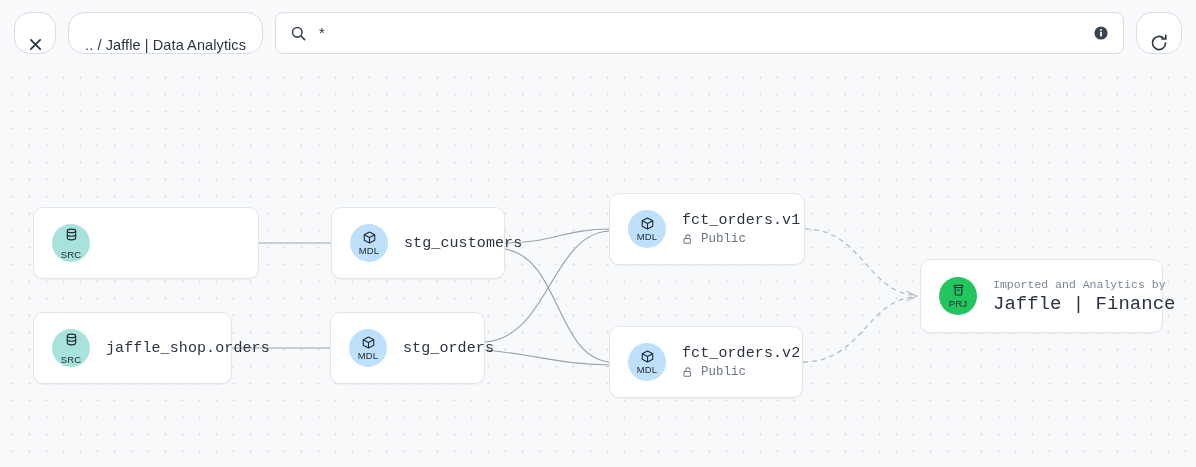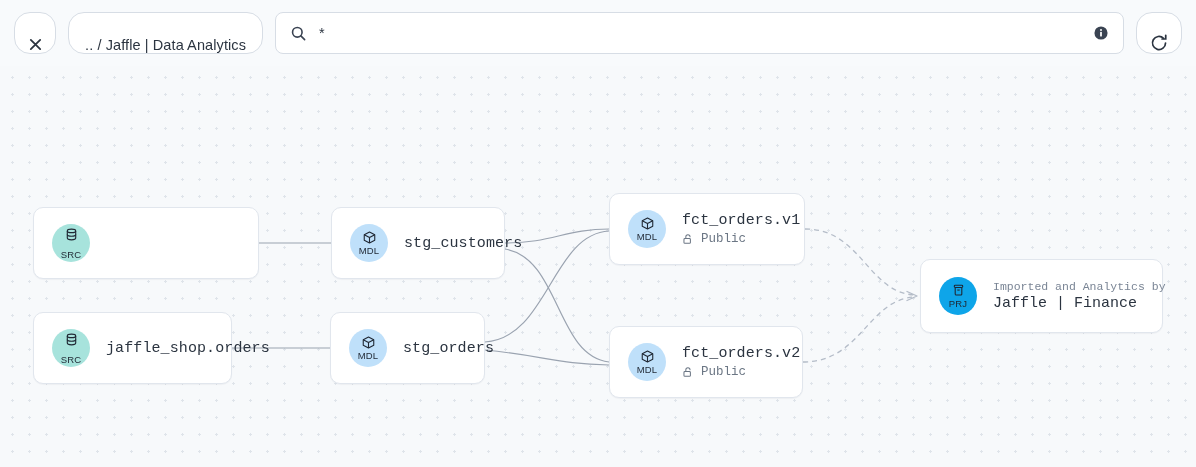--- a/index.html
+++ b/index.html
@@ -111,21 +111,21 @@
     height: 38px;
     border-radius: 19px;
     display: flex;
     flex-direction: column;
     align-items: center;
     justify-content: center;
     gap: 1px;
   }
   .badge-src { background: #a7e3dc; gap: 8px; }
   .badge-mdl { background: #bfe0fa; }
-  .badge-prj { background: #0ea5e9; }
+  .badge-prj { background: #22c55e; }
   .badge-label {
     font-size: 9.5px;
     line-height: 9.5px;
     letter-spacing: .2px;
     color: #1f2733;
     font-family: "Liberation Sans", sans-serif;
   }
   .node-text { display: flex; flex-direction: column; justify-content: space-between; min-width: 0; font-family: Liberation Mono, monospace; }
   .node-title {
     font-size: 15px;
@@ -142,21 +142,21 @@
     margin-top: 3px;
     white-space: nowrap;
   }
   .node-cap {
     font-size: 11.5px;
     color: #7a8595;
     white-space: nowrap;
     margin-bottom: 2px;
   }
   .node-name-lg {
-    font-size: 15px;
+    font-size: 19px;
     color: #2b3440;
     white-space: nowrap;
   }
 </style>
 </head>
 <body>
 
 <div class="toolbar">
 
   <div class="tb-btn tb-btn-close">

